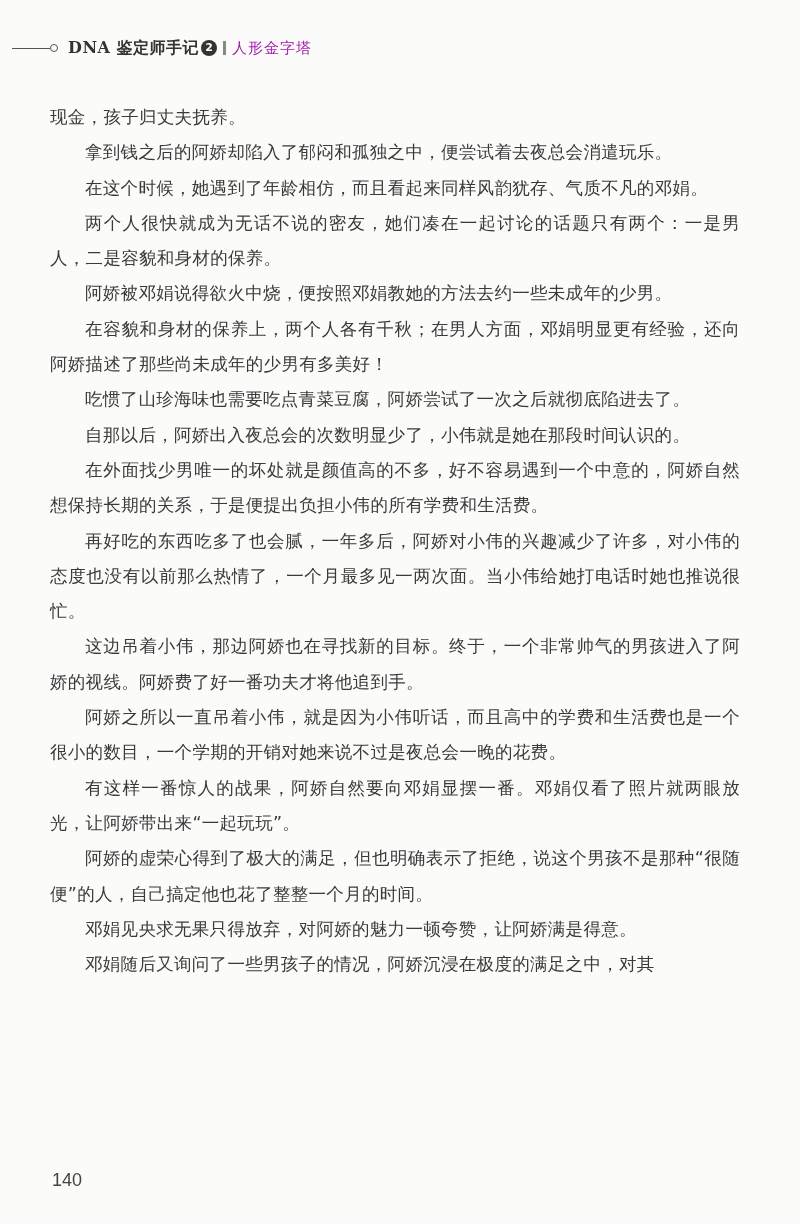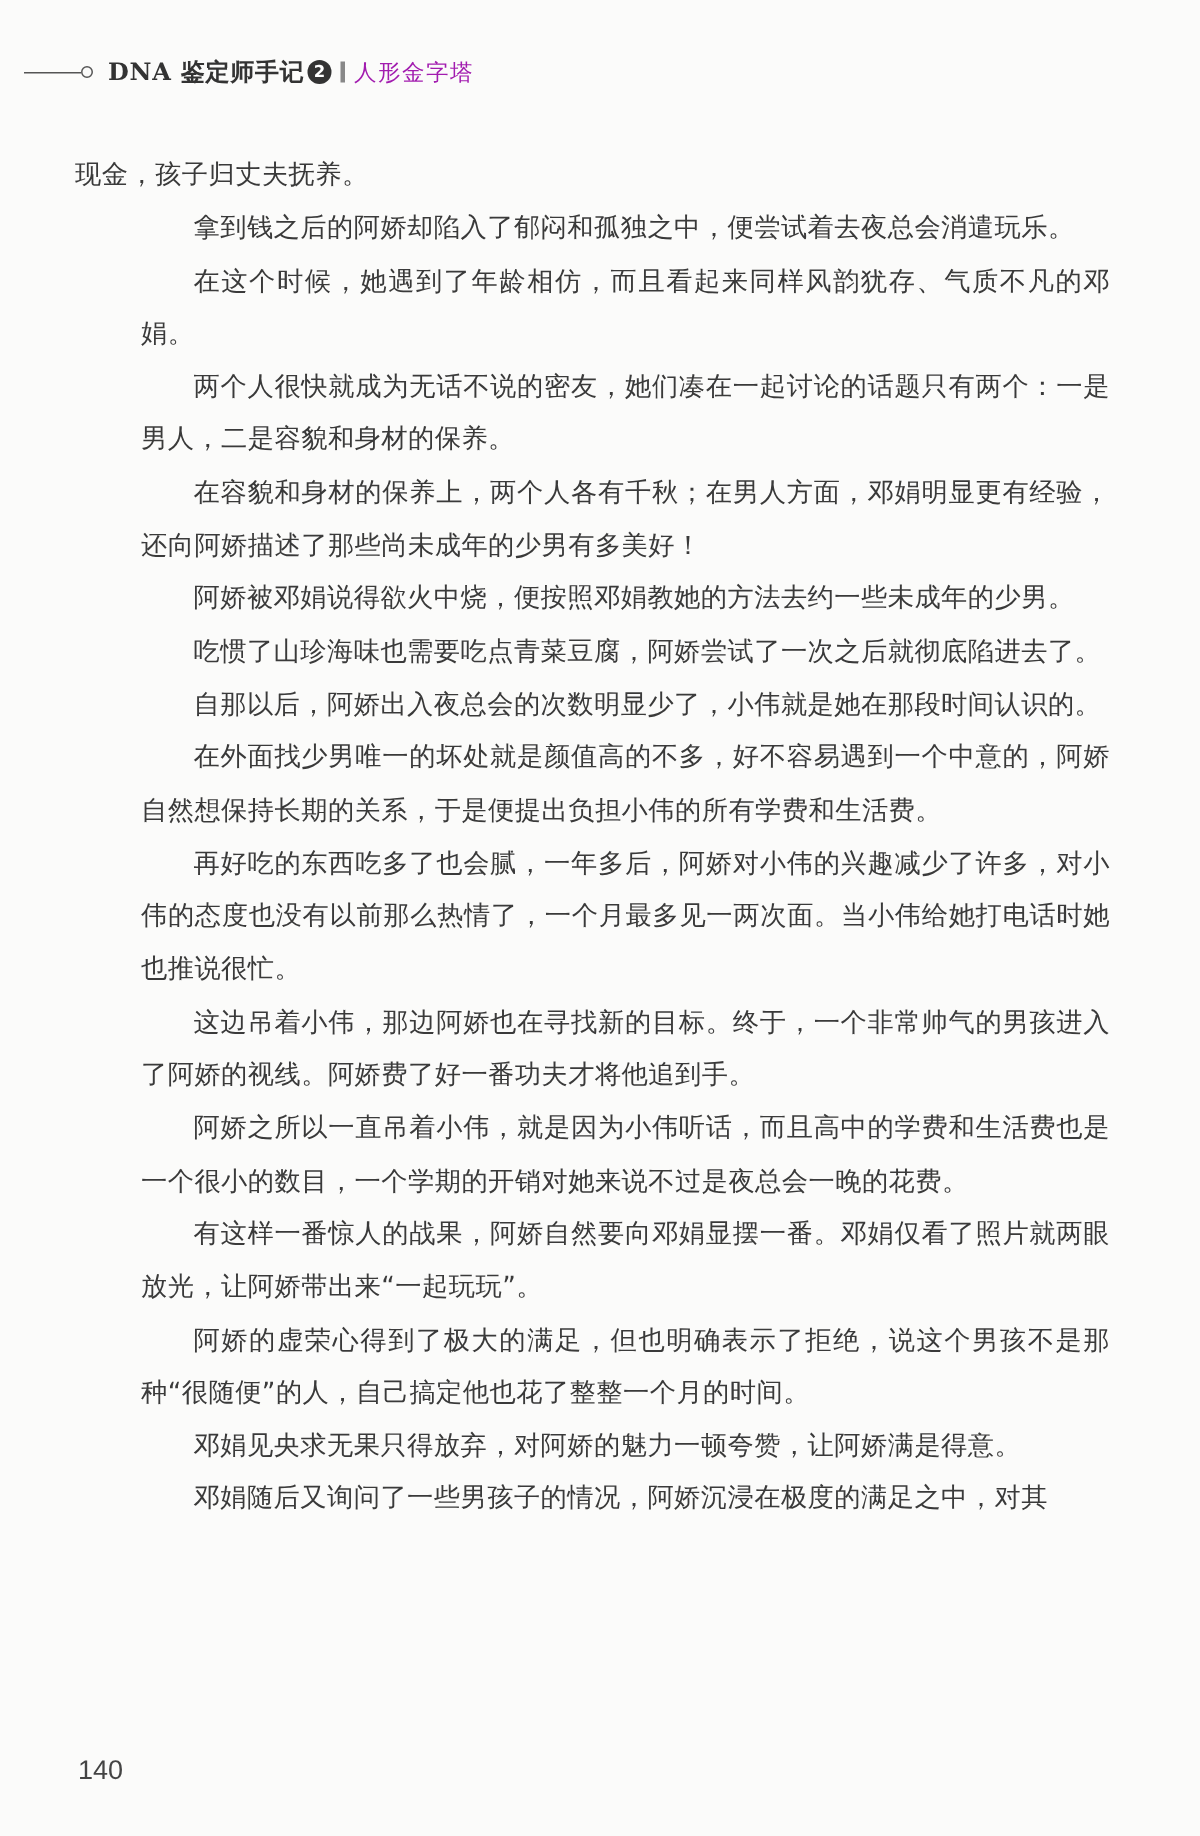--- a/index.html
+++ b/index.html
@@ -1,50 +1,50 @@
 <!DOCTYPE html>
 <html><head>
 <meta charset="utf-8">
 <style>
   html, body { margin: 0; padding: 0; }
   body {
     width: 800px; height: 1224px; background: #fbfbfa; position: relative; overflow: hidden;
     font-family: "DejaVu Sans", "Liberation Sans", sans-serif; color: #3a3a3a;
   }
-  .header { position: absolute; top: 36px; left: 16px; height: 24px; display: flex; align-items: center; }
+  .header { position: absolute; top: 36px; left: 0; height: 24px; display: flex; align-items: center; padding-left: 12px; }
   .header-rule { width: 38px; height: 1px; background: #555; }
   .header-dot { width: 6px; height: 6px; border: 1px solid #555; border-radius: 50%; background: #fbfbfa; margin-right: 10px; }
   .header-title { font-family: "DejaVu Serif", "Liberation Serif", serif; font-weight: bold; font-size: 16px; color: #333; letter-spacing: 0.5px; }
   .vol-badge { display: inline-block; width: 16px; height: 16px; border-radius: 50%; background: #333; color: #fff; font-size: 11px; text-align: center; line-height: 16px; margin: 0 4px 0 2px; font-weight: bold; }
   .header-sep { display: inline-block; width: 3px; height: 14px; background: #888; margin: 0 6px 0 2px; vertical-align: -2px; }
   .header-sub { font-family: "DejaVu Serif", "Liberation Serif", serif; font-size: 15px; color: #a21caf; letter-spacing: 1px; }
   .body-text { position: absolute; top: 100px; left: 50px; width: 690px; }
   .para { font-size: 17.5px; line-height: 35.3px; text-align: justify; margin: 0; letter-spacing: 0.3px; }
-  .para.indent { text-indent: 2em; margin-left: 44px; }
+  .para.indent { text-indent: 2em; }
   .page-number { position: absolute; top: 1170px; left: 52px; font-family: Liberation Sans, sans-serif; font-size: 18px; color: #444; }
 </style>
 </head>
 <body>
 
 <div class="header">
   <div class="header-rule"></div>
   <div class="header-dot"></div>
   <span class="header-title">DNA 鉴定师手记</span>
   <span class="vol-badge">2</span>
   <span class="header-sep"></span>
   <span class="header-sub">人形金字塔</span>
 </div>
 
 <div class="body-text">
   <p class="para">现金，孩子归丈夫抚养。</p>
   <p class="para indent">拿到钱之后的阿娇却陷入了郁闷和孤独之中，便尝试着去夜总会消遣玩乐。</p>
   <p class="para indent">在这个时候，她遇到了年龄相仿，而且看起来同样风韵犹存、气质不凡的邓娟。</p>
   <p class="para indent">两个人很快就成为无话不说的密友，她们凑在一起讨论的话题只有两个：一是男人，二是容貌和身材的保养。</p>
+  <p class="para indent">阿娇被邓娟说得欲火中烧，便按照邓娟教她的方法去约一些未成年的少男。</p>
   <p class="para indent">在容貌和身材的保养上，两个人各有千秋；在男人方面，邓娟明显更有经验，还向阿娇描述了那些尚未成年的少男有多美好！</p>
-  <p class="para indent">阿娇被邓娟说得欲火中烧，便按照邓娟教她的方法去约一些未成年的少男。</p>
   <p class="para indent">吃惯了山珍海味也需要吃点青菜豆腐，阿娇尝试了一次之后就彻底陷进去了。</p>
   <p class="para indent">自那以后，阿娇出入夜总会的次数明显少了，小伟就是她在那段时间认识的。</p>
   <p class="para indent">在外面找少男唯一的坏处就是颜值高的不多，好不容易遇到一个中意的，阿娇自然想保持长期的关系，于是便提出负担小伟的所有学费和生活费。</p>
   <p class="para indent">再好吃的东西吃多了也会腻，一年多后，阿娇对小伟的兴趣减少了许多，对小伟的态度也没有以前那么热情了，一个月最多见一两次面。当小伟给她打电话时她也推说很忙。</p>
   <p class="para indent">这边吊着小伟，那边阿娇也在寻找新的目标。终于，一个非常帅气的男孩进入了阿娇的视线。阿娇费了好一番功夫才将他追到手。</p>
   <p class="para indent">阿娇之所以一直吊着小伟，就是因为小伟听话，而且高中的学费和生活费也是一个很小的数目，一个学期的开销对她来说不过是夜总会一晚的花费。</p>
   <p class="para indent">有这样一番惊人的战果，阿娇自然要向邓娟显摆一番。邓娟仅看了照片就两眼放光，让阿娇带出来“一起玩玩”。</p>
   <p class="para indent">阿娇的虚荣心得到了极大的满足，但也明确表示了拒绝，说这个男孩不是那种“很随便”的人，自己搞定他也花了整整一个月的时间。</p>
   <p class="para indent">邓娟见央求无果只得放弃，对阿娇的魅力一顿夸赞，让阿娇满是得意。</p>
   <p class="para indent">邓娟随后又询问了一些男孩子的情况，阿娇沉浸在极度的满足之中，对其</p>

